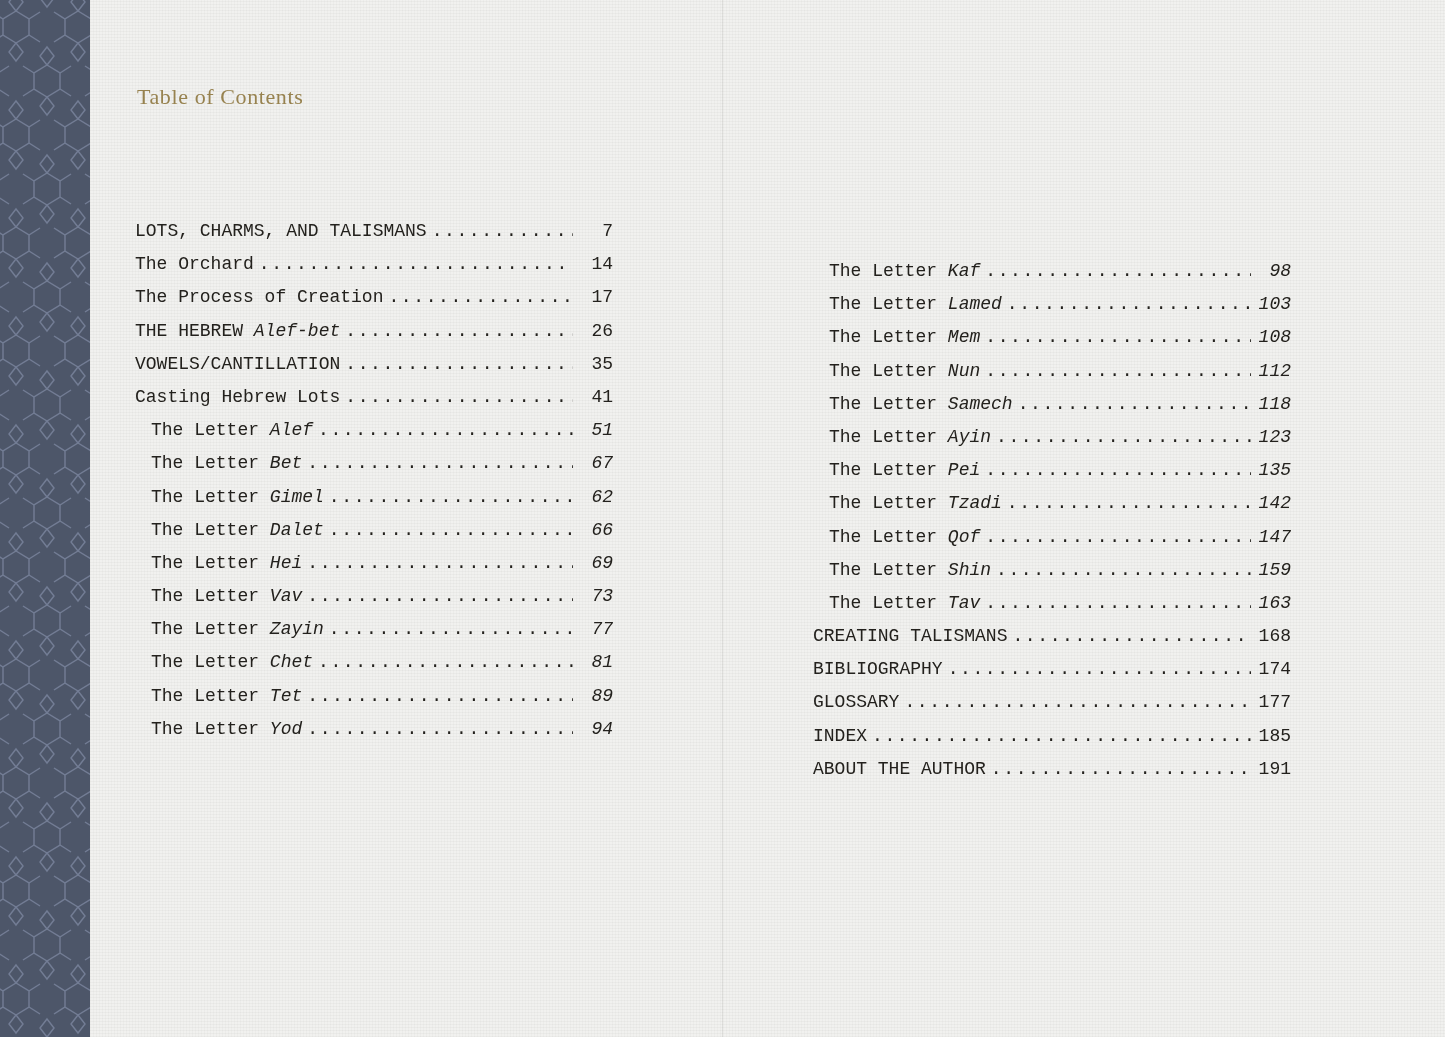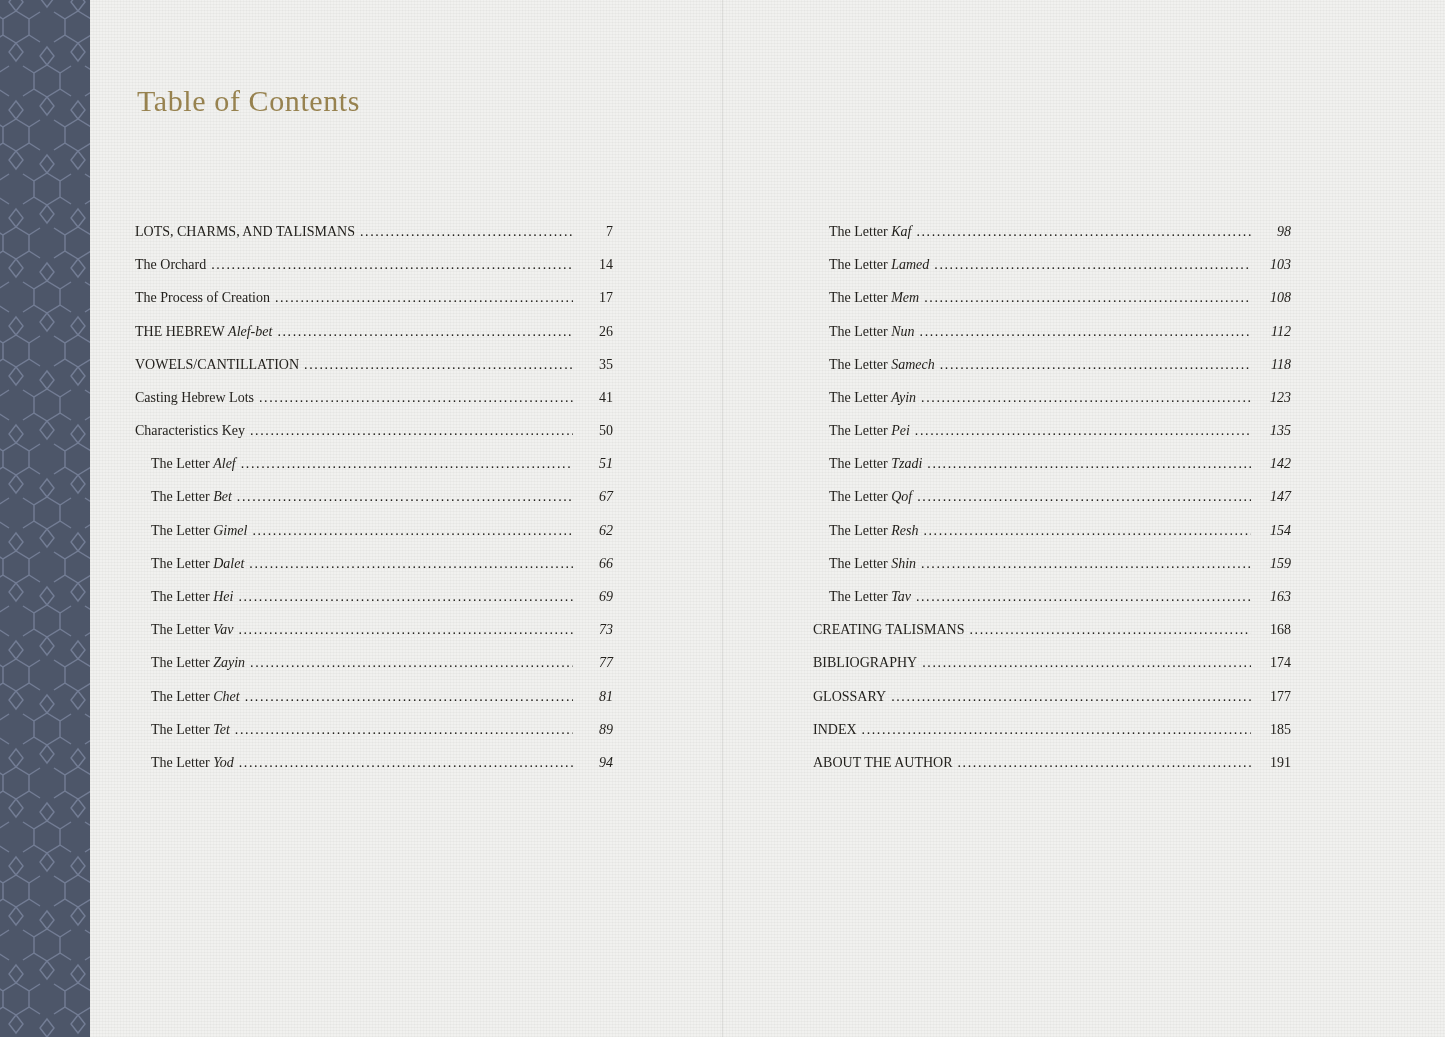--- a/index.html
+++ b/index.html
@@ -30,42 +30,43 @@
     left: 722px; top: 0; bottom: 0;
     width: 1px;
     background: rgba(90, 90, 84, 0.12);
     box-shadow: -10px 0 18px rgba(0,0,0,0.025), 10px 0 18px rgba(255,255,255,0.35);
   }
 
   .page-title {
     position: absolute;
     left: 137px; top: 84px;
     margin: 0;
-    font-size: 30px;
+    font-size: 22px;
     font-weight: normal;
     letter-spacing: 0.6px;
     color: #97824f;
   }
 
   .toc-col {
     position: absolute;
     top: 215px;
     width: 478px;
   }
   .toc-col-left  { left: 135px; }
-  .toc-col-right { left: 813px; }
+  .toc-col-right { left: 813px; margin-top: 40px; }
 
   .toc-entry {
     display: flex;
-    align-items: flex-end;
+    align-items: flex-start;
     height: 33.2px;
     line-height: 33.2px;
-    font-size: 14px;
+    font-size: 18px;
     cursor: default;
     font-feature-settings: "onum";
+    font-family: Liberation Mono, monospace;
   }
   .toc-entry.indent { padding-left: 16px; }
 
   .toc-label { white-space: nowrap; }
   .toc-label .it { font-style: italic; }
 
   .toc-dots {
     flex: 1 1 auto;
     overflow: hidden;
     white-space: nowrap;
@@ -151,25 +152,20 @@
     <span class="toc-dots"></span>
     <span class="toc-page">35</span>
   </div>
 
   <div class="toc-entry">
     <span class="toc-label"><span class="pre">Casting Hebrew Lots</span><span class="it"></span></span>
     <span class="toc-dots"></span>
     <span class="toc-page">41</span>
   </div>
 
-  <div class="toc-entry">
-    <span class="toc-label"><span class="pre">Characteristics Key</span><span class="it"></span></span>
-    <span class="toc-dots"></span>
-    <span class="toc-page">50</span>
-  </div>
 
   <div class="toc-entry indent">
     <span class="toc-label"><span class="pre">The Letter </span><span class="it">Alef</span></span>
     <span class="toc-dots"></span>
     <span class="toc-page ipage">51</span>
   </div>
 
   <div class="toc-entry indent">
     <span class="toc-label"><span class="pre">The Letter </span><span class="it">Bet</span></span>
     <span class="toc-dots"></span>
@@ -272,25 +268,20 @@
     <span class="toc-dots"></span>
     <span class="toc-page ipage">142</span>
   </div>
 
   <div class="toc-entry indent">
     <span class="toc-label"><span class="pre">The Letter </span><span class="it">Qof</span></span>
     <span class="toc-dots"></span>
     <span class="toc-page ipage">147</span>
   </div>
 
-  <div class="toc-entry indent">
-    <span class="toc-label"><span class="pre">The Letter </span><span class="it">Resh</span></span>
-    <span class="toc-dots"></span>
-    <span class="toc-page ipage">154</span>
-  </div>
 
   <div class="toc-entry indent">
     <span class="toc-label"><span class="pre">The Letter </span><span class="it">Shin</span></span>
     <span class="toc-dots"></span>
     <span class="toc-page ipage">159</span>
   </div>
 
   <div class="toc-entry indent">
     <span class="toc-label"><span class="pre">The Letter </span><span class="it">Tav</span></span>
     <span class="toc-dots"></span>

